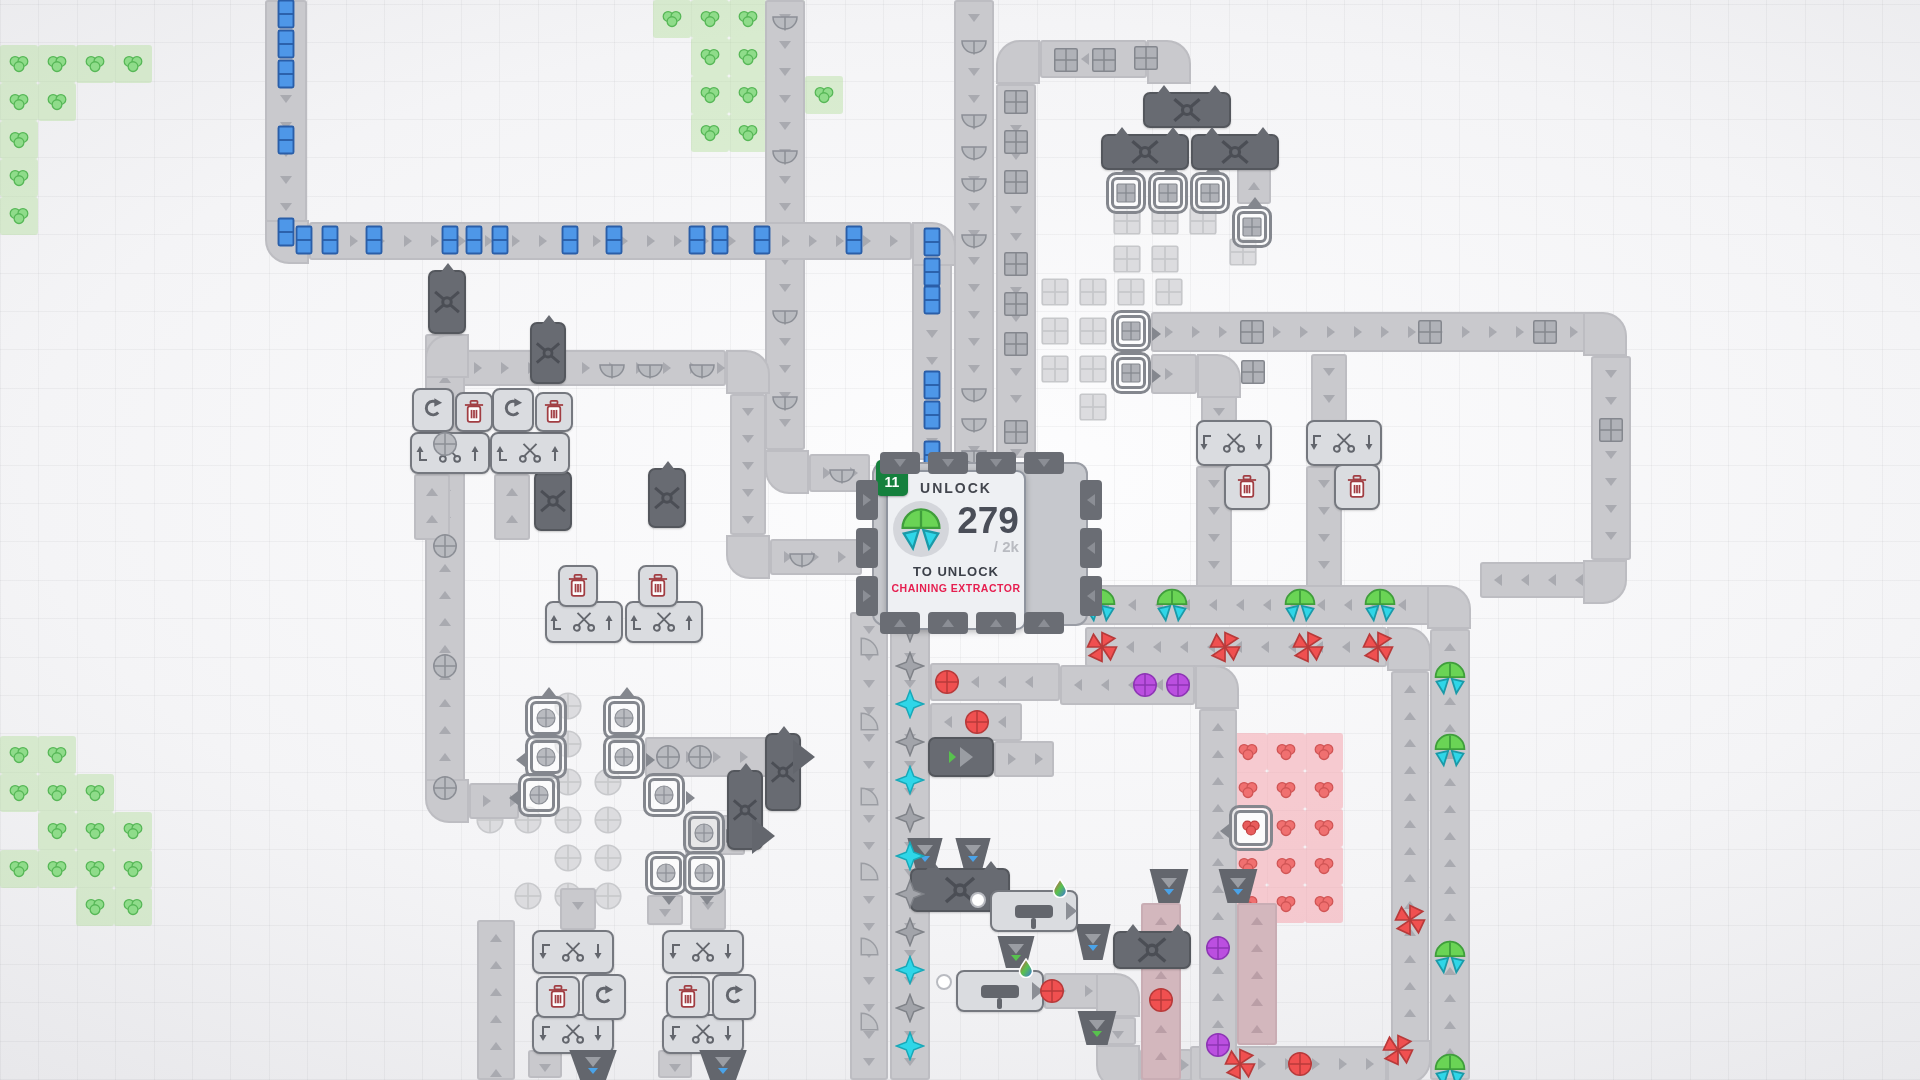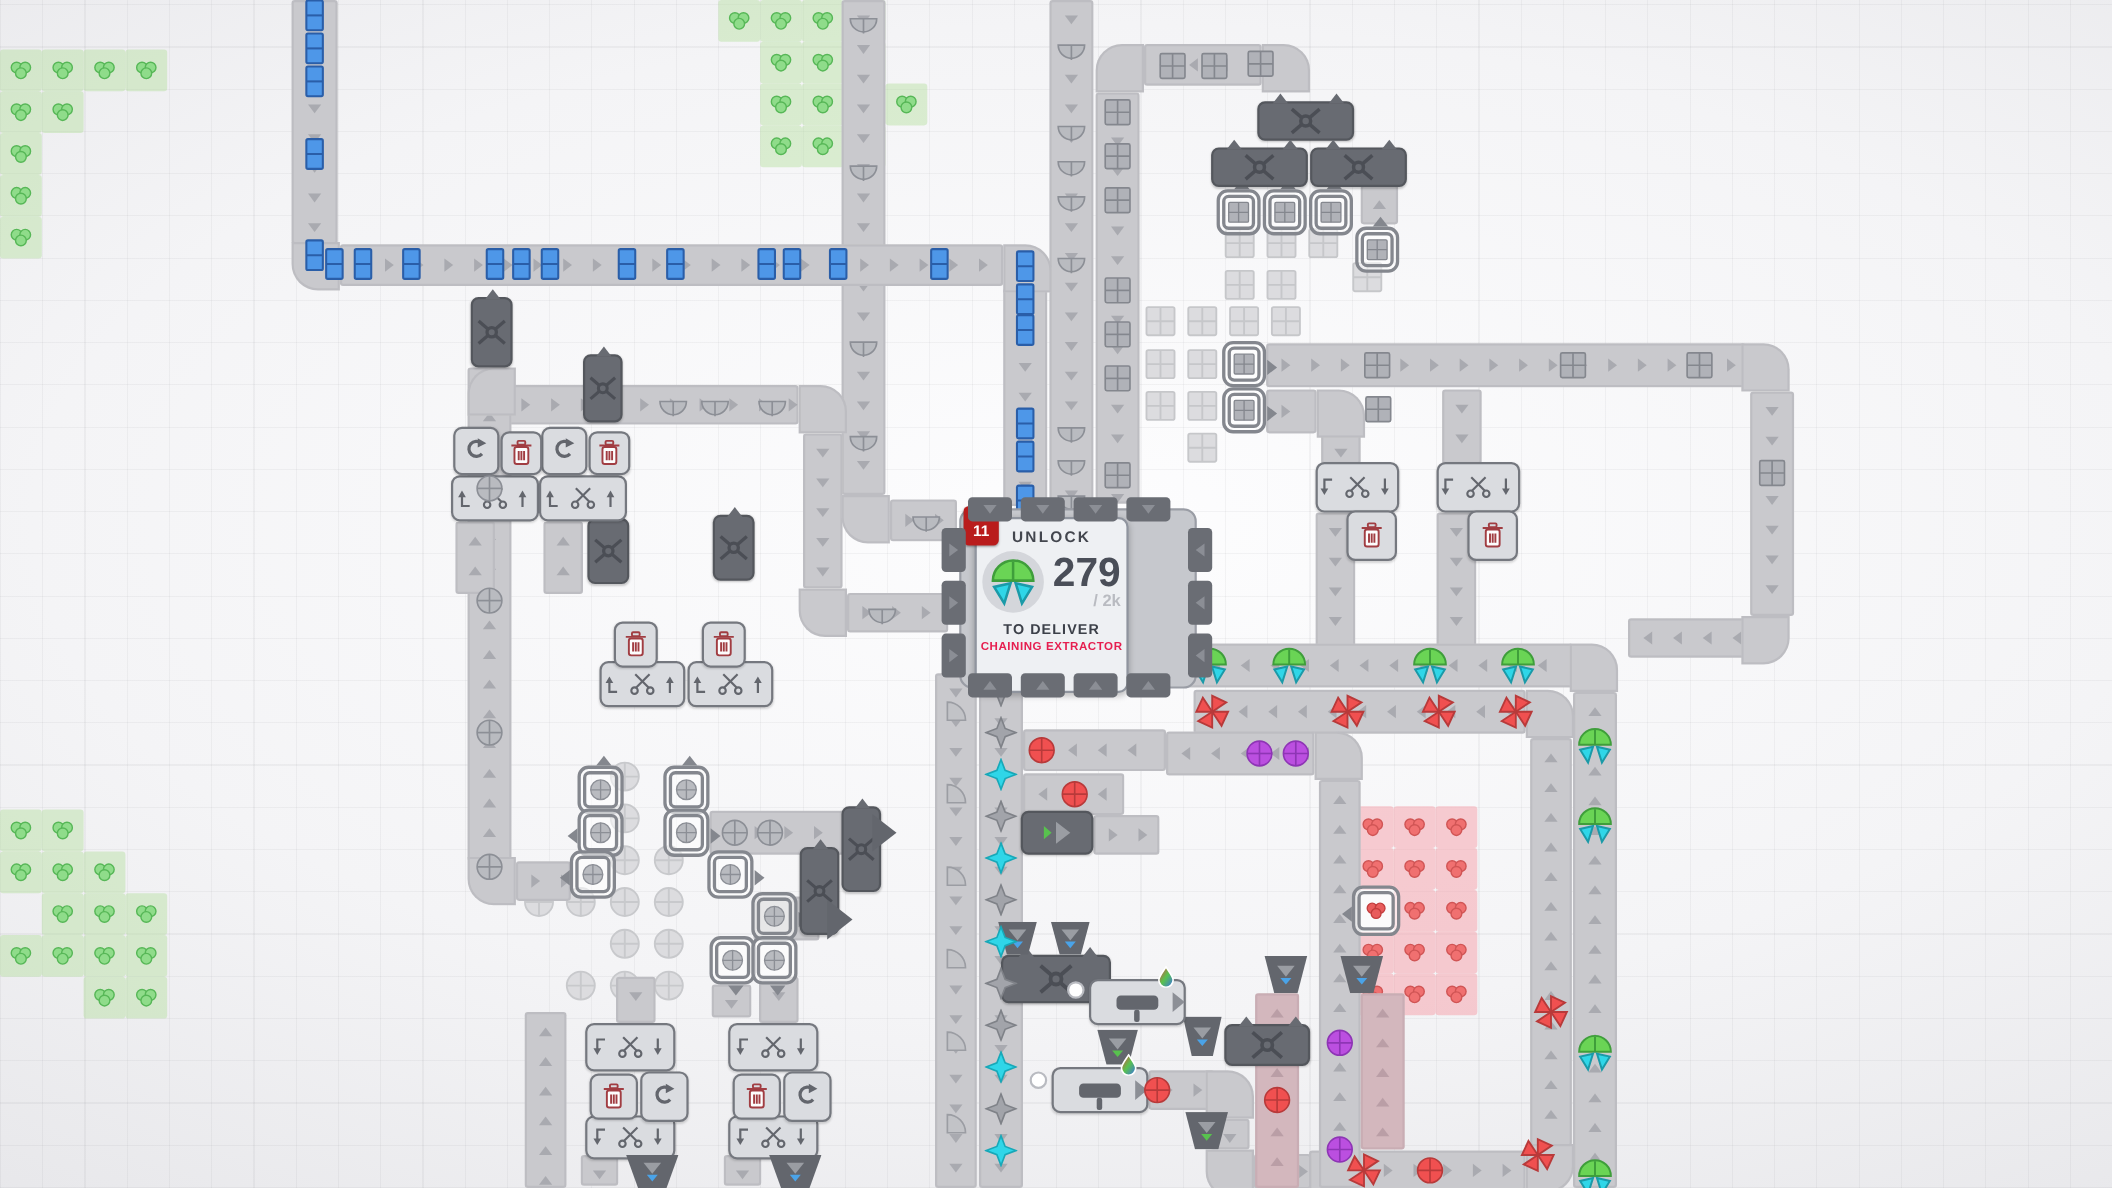--- a/index.html
+++ b/index.html
@@ -30,21 +30,21 @@
   .ext{border:3px solid #84878e;border-radius:10px;background:rgba(255,255,255,0.55);}
   .ext-in{position:absolute;left:2px;top:2px;right:2px;bottom:2px;border:3px solid #84878e;border-radius:6px;display:flex;align-items:center;justify-content:center;}
   .funnel{background:#63666d;-webkit-clip-path:polygon(6% 0,94% 0,74% 100%,26% 100%);clip-path:polygon(6% 0,94% 0,74% 100%,26% 100%);display:flex;flex-direction:column;align-items:center;justify-content:center;gap:1px;}
   .tri{width:0;height:0;}
   .pink{background:rgba(248,120,132,0.22);border-radius:3px;}
   .whitedot{background:#fff;border:2px solid #b9bbc1;border-radius:50%;}
   
   .hub-plate{position:absolute;background:#c6c8cd;border:2px solid #9a9da5;border-radius:12px;}
   .hub-nub{position:absolute;background:#6a6d74;border-radius:4px;display:flex;align-items:center;justify-content:center;}
   .hub-panel{position:absolute;background:#eef0f3;border:2px solid #8f949e;border-radius:9px;box-shadow:0 2px 6px rgba(0,0,0,0.25);padding-top:8px;text-align:center;}
-  .hub-badge{position:absolute;left:-12px;top:-12px;width:32px;height:36px;background:#b91c1c;border-radius:5px;color:#fff;font-weight:bold;display:flex;flex-direction:column;align-items:center;justify-content:center;line-height:1;box-shadow:0 1px 2px rgba(0,0,0,0.3);}
+  .hub-badge{position:absolute;left:-12px;top:-12px;width:32px;height:36px;background:#15803d;border-radius:5px;color:#fff;font-weight:bold;display:flex;flex-direction:column;align-items:center;justify-content:center;line-height:1;box-shadow:0 1px 2px rgba(0,0,0,0.3);}
   .hub-badge span:first-child{font-size:8px;}
   .hub-badge .hub-badge-num{font-size:14px;}
   .hub-title{font-size:14px;font-weight:bold;letter-spacing:2px;color:#43464e;}
   .hub-mid{display:flex;align-items:center;justify-content:center;gap:8px;margin-top:4px;height:58px;}
   .hub-shape{width:56px;height:56px;border-radius:50%;background:#d4d6db;display:flex;align-items:center;justify-content:center;}
   .hub-shape svg{width:46px;height:46px;}
   .hub-nums{text-align:right;}
   .hub-count{font-size:37px;font-weight:bold;color:#4a4e58;line-height:0.95;text-align:right;}
   .hub-goal{font-size:15px;font-weight:bold;color:#b9bbc1;}
   .hub-unlock{margin-top:6px;font-size:13px;font-weight:bold;letter-spacing:1px;color:#3c4049;}
@@ -70,21 +70,21 @@
               <line x1="20" y1="4" x2="20" y2="19" stroke="#3f9e3b" stroke-width="2"></line>
               <path d="M18 21 L5 24 L13 37 Z" fill="#2fd6e8" stroke="#1b9aa8" stroke-width="2"></path>
               <path d="M22 21 L35 24 L27 37 Z" fill="#2fd6e8" stroke="#1b9aa8" stroke-width="2"></path>
             </svg>
           </div>
         <div class="hub-nums">
           <div class="hub-count">279</div>
           <div class="hub-goal">/ 2k</div>
         </div>
       </div>
-      <div class="hub-unlock">TO DELIVER</div>
+      <div class="hub-unlock">TO UNLOCK</div>
       <div class="hub-reward">CHAINING EXTRACTOR</div>
     </div>
   <div class="hub-nub" style="left: 24px; top: 6px; width: 40px; height: 22px;">
         <span class="tri" style="border-left: 6px solid transparent; border-right: 6px solid transparent; border-top: 8px solid rgb(139, 142, 149);"></span>
       </div>
       <div class="hub-nub" style="left: 72px; top: 6px; width: 40px; height: 22px;">
         <span class="tri" style="border-left: 6px solid transparent; border-right: 6px solid transparent; border-top: 8px solid rgb(139, 142, 149);"></span>
       </div>
       <div class="hub-nub" style="left: 120px; top: 6px; width: 40px; height: 22px;">
         <span class="tri" style="border-left: 6px solid transparent; border-right: 6px solid transparent; border-top: 8px solid rgb(139, 142, 149);"></span>

